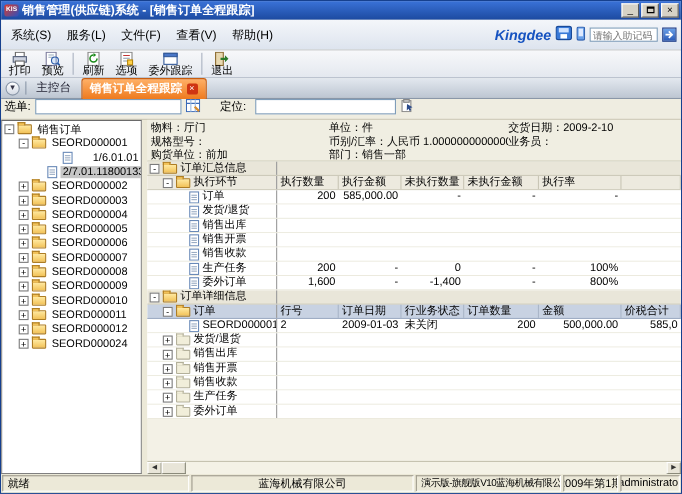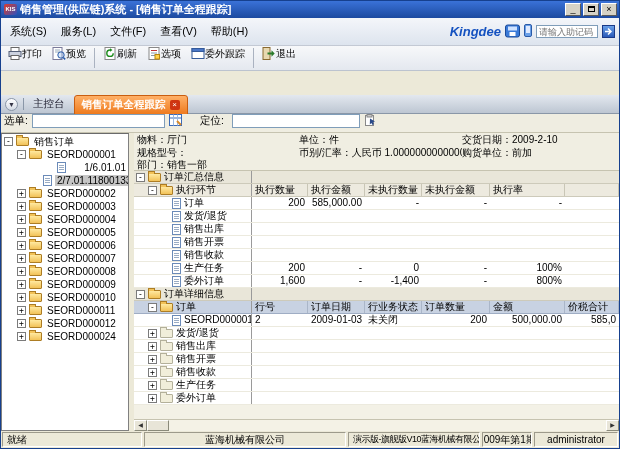--- a/index.html
+++ b/index.html
@@ -18,26 +18,26 @@
   
   .menubar { height:28px; background:linear-gradient(180deg,#f4f6fa,#dde4ee); border-bottom:1px solid #c3c9d4; display:flex; align-items:center; padding:0 2px; flex:none; }
   .menu-item { padding:1px 7px; white-space:nowrap; }
   .menu-right { margin-left:auto; display:flex; align-items:center; gap:4px; padding-right:2px; }
   .brand { font-style:italic; font-weight:bold; font-size:13px; color:#1552c0; letter-spacing:0; }
   .mnemonic { width:62px; height:13px; border:1px solid #7f9db9; font-size:9px; padding:0 2px; color:#444; }
   .go-btn { width:13px; height:13px; background:linear-gradient(180deg,#6aa0e8,#2a5ab8); border:1px solid #1a3a88; display:flex; align-items:center; justify-content:center; }
 
   
   .toolbar { height:25px; background:linear-gradient(180deg,#f7f8fa,#e4e8ef); border-bottom:1px solid #bcc3cf; display:flex; align-items:flex-start; padding:1px 2px 0; flex:none; }
-  .tbtn { display:flex; flex-direction:row; align-items:center; padding:0 5px; font-size:10px; line-height:10px; }
+  .tbtn { display:flex; flex-direction:column; align-items:center; padding:0 5px; font-size:10px; line-height:10px; }
   .tbtn svg { display:block; }
   .tsep { width:1px; height:20px; background:#aab2c0; margin:1px 3px 0; }
 
   
-  .tabrow { height:19px; background:linear-gradient(180deg,#e3e8ef,#bdc6d2); border-bottom:1px solid #8a97a8; display:flex; align-items:center; padding:0 4px; gap:5px; flex:none;margin-top:24px; }
+  .tabrow { height:19px; background:linear-gradient(180deg,#e3e8ef,#bdc6d2); border-bottom:1px solid #8a97a8; display:flex; align-items:center; padding:0 4px; gap:5px; flex:none; }
   .drop-circle { width:13px; height:13px; border-radius:50%; background:linear-gradient(180deg,#fff,#d4dae4); border:1px solid #8a97a8; font-size:7px; line-height:12px; text-align:center; color:#334; }
   .tabsep { width:1px; height:12px; background:#8a97a8; }
   .tab-home { font-size:10.5px; color:#223; padding:0 4px; }
   .tab-active { display:flex; align-items:center; gap:4px; background:linear-gradient(180deg,#ffb066,#ee7a1e); border:1px solid #c95e10; border-radius:3px 3px 0 0; color:#fff; font-weight:bold; font-size:10.5px; padding:2px 7px; margin-top:2px; }
   .tab-close { width:10px; height:10px; background:#cf3512; border-radius:2px; color:#fff; font-size:8px; line-height:9px; text-align:center; font-weight:normal; }
 
   
   .filterrow { height:19px; background:#efede1; border-bottom:1px solid #c6c3b0; display:flex; padding:0 3px; gap:4px; flex:none; font-size:10.5px; }
   .f-input { height:14px; border:1px solid #7f9db9; background:#fff; }
   .f-input.menu { width:133px; }
@@ -86,21 +86,21 @@
 
   
   .hscroll { height:12px; flex:none; background:#f4f2e6; border-top:1px solid #c6c3b0; display:flex; }
   .sbtn { width:13px; height:11px; background:#e8e5d8; border:1px solid; border-color:#fff #8a8a7a #8a8a7a #fff; font-size:6px; line-height:9px; text-align:center; color:#333; flex:none; }
   .sthumb { width:22px; height:11px; background:#e8e5d8; border:1px solid; border-color:#fff #8a8a7a #8a8a7a #fff; flex:none; }
   .strack { flex:1; }
 
   
   .statusbar { height:17px; flex:none; background:#ece9d8; display:flex; align-items:stretch; padding:1px; gap:2px; font-size:10px; }
   .seg { border:1px solid; border-color:#9d9a8b #fff #fff #9d9a8b; padding:0 4px; display:flex; align-items:center; overflow:hidden; white-space:nowrap; }
-  .seg.ready { width:140px; flex:none; }
+  .seg.ready { width:170px; flex:none; }
   .seg.company { width:202px; flex:none; justify-content:center; }
   .seg.edition { width:132px; flex:none; font-size:9px; letter-spacing:-0.5px; }
   .seg.period { width:50px; flex:none; justify-content:center; }
   .seg.user { flex:1; justify-content:center; }
 </style>
 </head>
 <body>
 
 <div class="window">
 
@@ -323,20 +323,21 @@
       </div>
     <div class="splitter"></div>
     <div class="rightpanel">
 
       <div class="formarea">
         <span class="fcell"><span>物料：</span><span class="val">厅门</span></span>
         <span class="fcell"><span>单位：</span><span class="val">件</span></span>
         <span class="fcell"><span>交货日期：</span><span class="val">2009-2-10</span></span>
         <span class="fcell"><span>规格型号：</span><span class="val"></span></span>
         <span class="fcell"><span>币别/汇率：</span><span class="val">人民币  1.00000000000000</span></span>
+        <span class="fcell"><span>业务员：</span><span class="val"></span></span>
         <span class="fcell"><span>购货单位：</span><span class="val">前加</span></span>
         <span class="fcell"><span>部门：</span><span class="val">销售一部</span></span>
         <span class="fcell"></span>
       </div>
 
       <div class="grid" id="grid">
           <div class="grow section">
             <div class="c-name lv0">
               <span class="pm">-</span>
               <span class="fold"></span>

